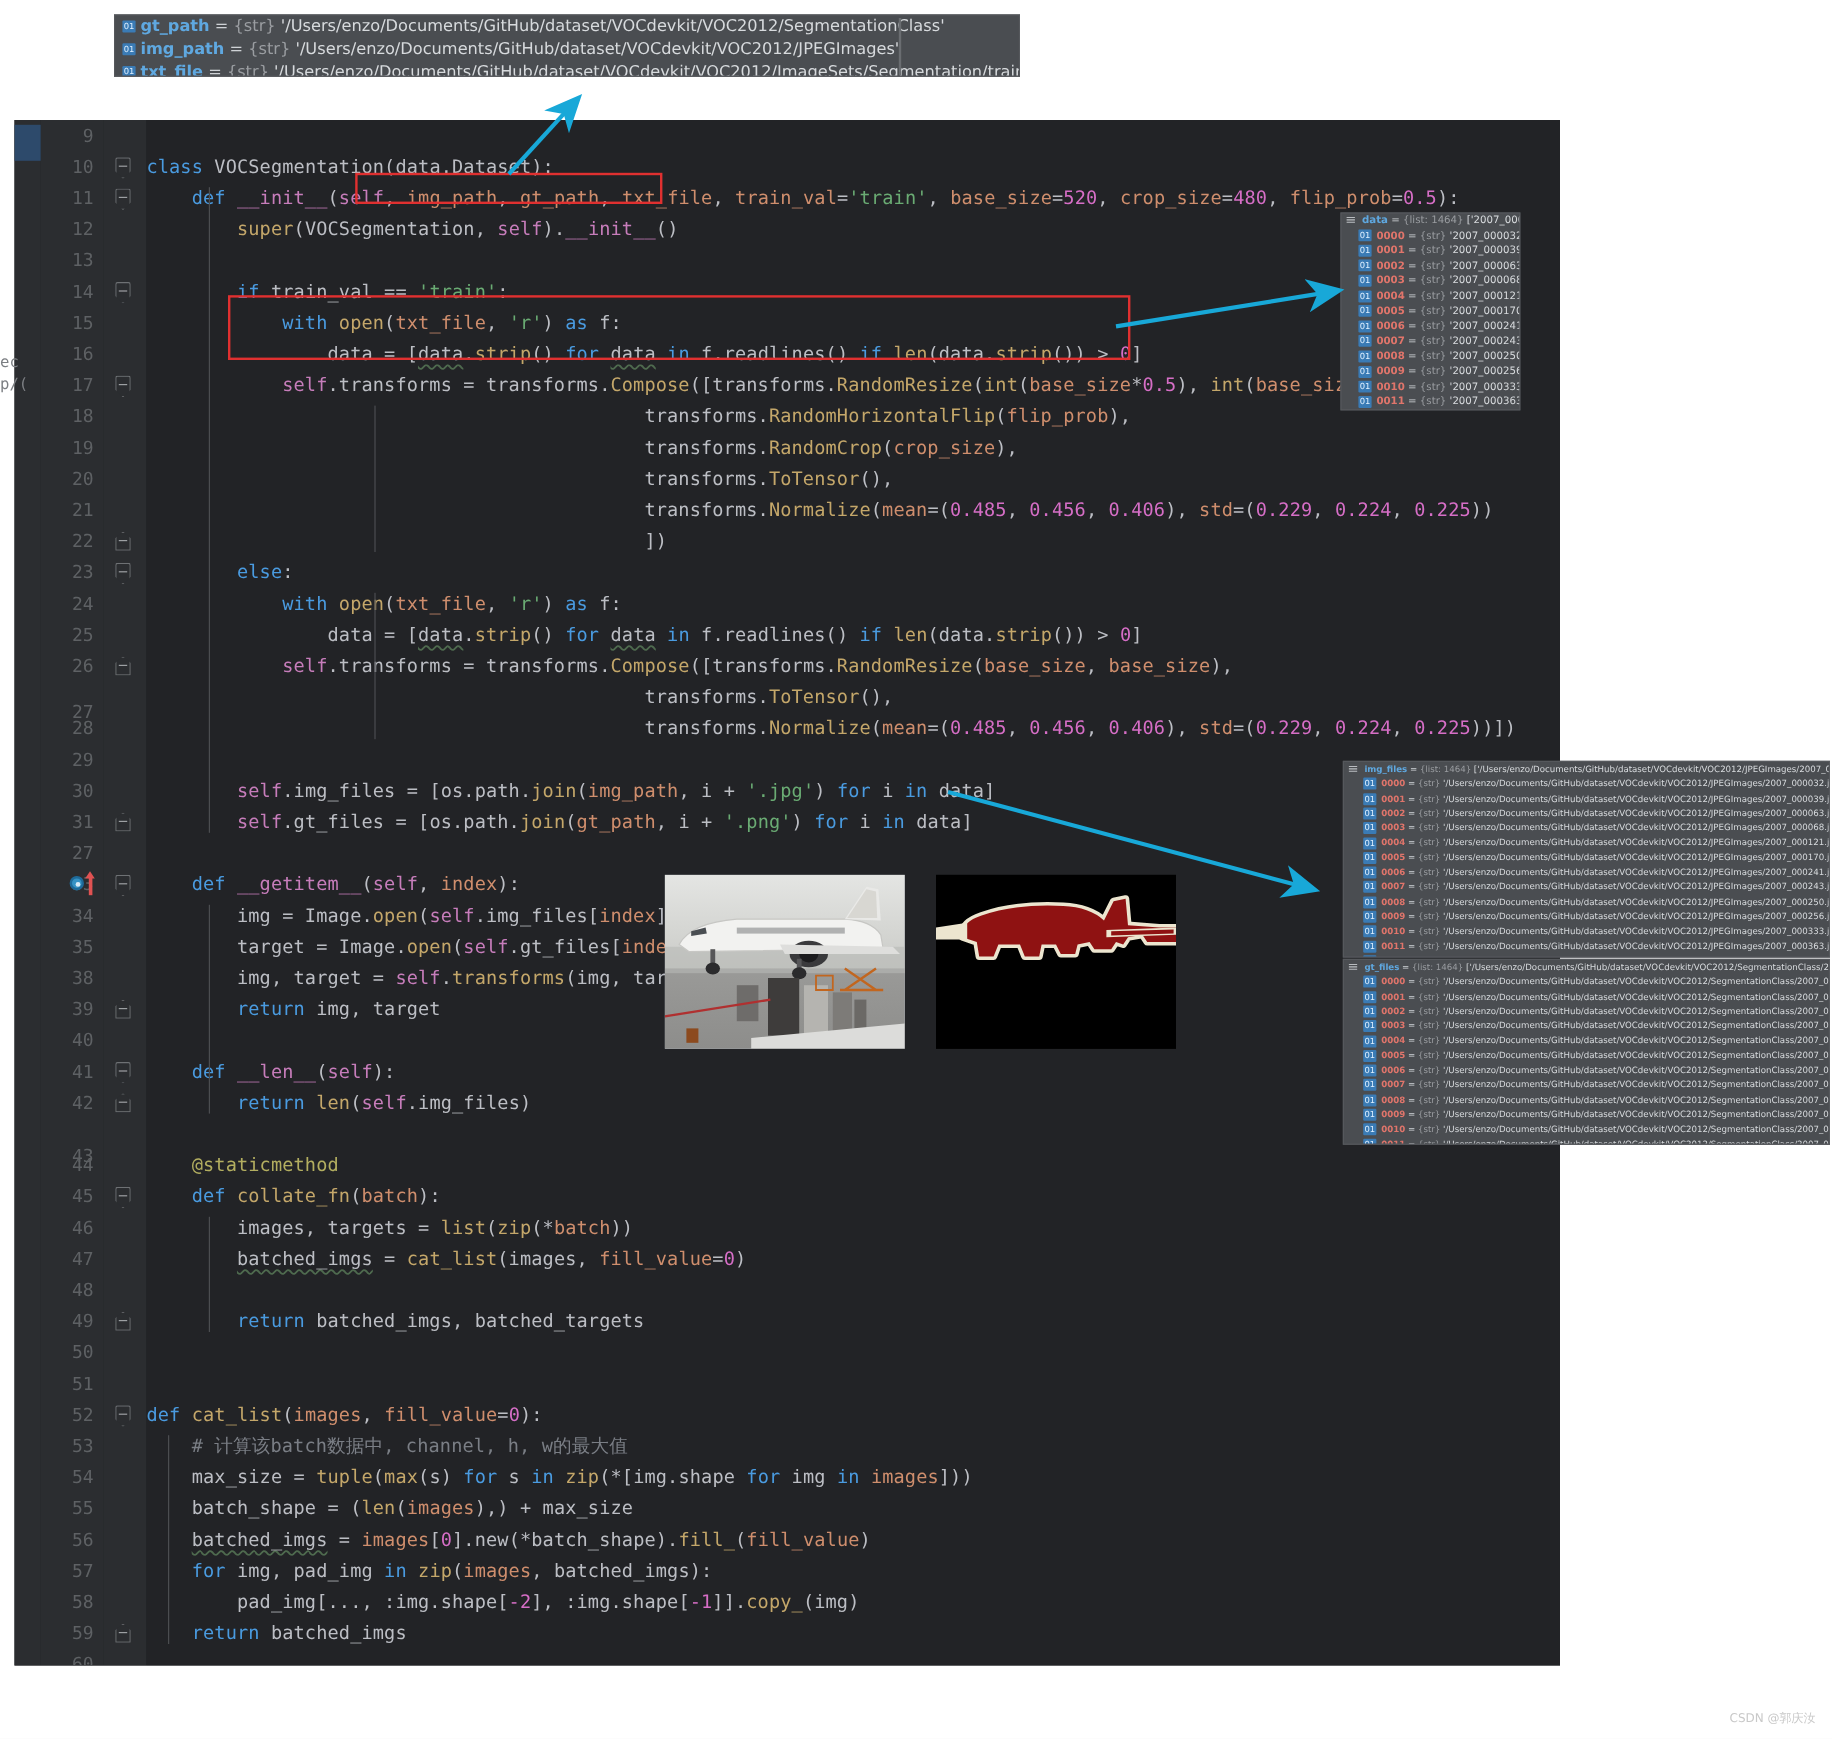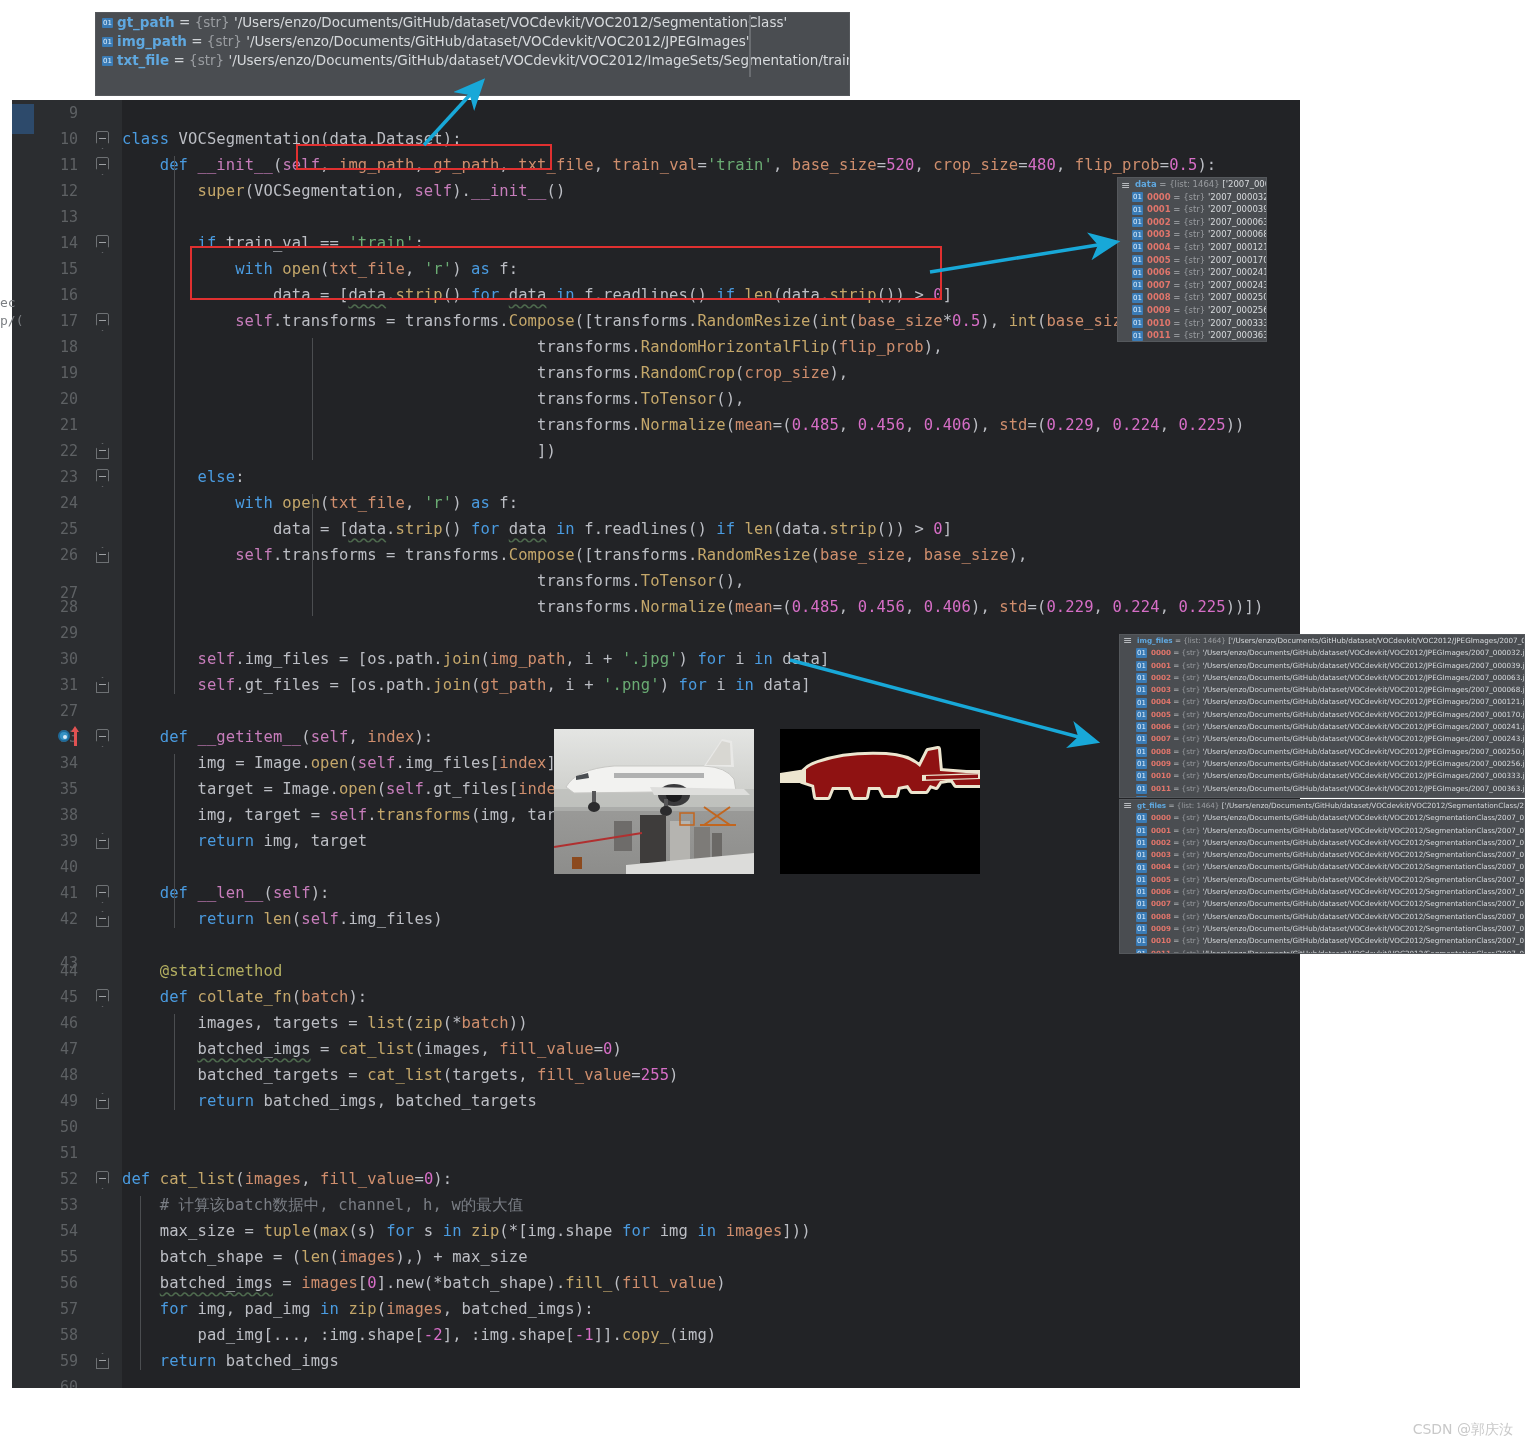--- a/index.html
+++ b/index.html
@@ -130,21 +130,21 @@
   }
   .listico {
     display:inline-block; width:10px; height:10px; margin-right:4px;
     vertical-align: middle; position: relative;
   }
   .listico:before {
     content:"\2261"; color:#b9bcc0; font-size:11px; line-height:10px;
   }
 
   
-  #tip-top { left: 95px; top: 12px; width: 755px; height: 84px; }
+  #tip-top { left: 95px; top: 12px; width: 755px; height: 52px; }
   #tip-top .row { font-size: 13.5px; line-height: 19px; padding-left: 6px; }
   #tip-top .scroll {
     position:absolute; right: 98px; top: 2px; width: 2px; height: 62px;
     background: #6a6d71;
   }
 
   
   #tip-data { left: 1117px; top: 177px; width: 150px; height: 165px; }
   #tip-data .row { font-size: 8.5px; line-height: 12.6px; padding-left: 3px; }
   #tip-data .row.child { padding-left: 14px; }
@@ -159,21 +159,21 @@
   #tip-gt .row { font-size: 7.2px; line-height: 12.3px; padding-left: 3px; }
   #tip-gt .row.child { padding-left: 16px; }
 
   
   .photo { position: absolute; overflow: hidden; }
   #photo-rgb { left: 554px; top: 729px; width: 200px; height: 145px; background:#b9bcc0; }
   #photo-mask{ left: 780px; top: 729px; width: 200px; height: 145px; background:#000; }
 
   .wm {
     position: absolute; right: 14px; bottom: 10px;
-    color: #c9c9c9; font-size: 14px;
+    color: #c9c9c9; font-size: 10px;
     font-family: "DejaVu Sans", sans-serif;
   }
 
   .edgetext {
     position: absolute; left: 0;
     font-family: "DejaVu Sans Mono", monospace;
     font-size: 13px; color: #7c7f83; white-space: pre;
   }
 </style>
 </head>
@@ -288,21 +288,20 @@
         <div class="codeline" style="top: 702px;">        img, target = <span class="pm">self</span>.<span class="fn">transforms</span>(img, target)</div>
         <div class="codeline" style="top: 728px;">        <span class="kb">return</span> img, target</div>
         <div class="codeline" style="top: 754px;"></div>
         <div class="codeline" style="top: 780px;">    <span class="kb">def</span> <span class="pm">__len__</span>(<span class="pm">self</span>):</div>
         <div class="codeline" style="top: 806px;">        <span class="kb">return</span> <span class="fn">len</span>(<span class="pm">self</span>.img_files)</div>
         <div class="codeline" style="top: 832px;"></div>
         <div class="codeline" style="top: 858px;">    <span class="dec">@staticmethod</span></div>
         <div class="codeline" style="top: 884px;">    <span class="kb">def</span> <span class="fn">collate_fn</span>(<span class="par">batch</span>):</div>
         <div class="codeline" style="top: 910px;">        images, targets = <span class="fn">list</span>(<span class="fn">zip</span>(*<span class="par">batch</span>))</div>
         <div class="codeline" style="top: 936px;">        <span class="sq">batched_imgs</span> = <span class="fn">cat_list</span>(images, <span class="par">fill_value</span>=<span class="num">0</span>)</div>
-        <div class="codeline" style="top: 962px;">        batched_targets = <span class="fn">cat_list</span>(targets, <span class="par">fill_value</span>=<span class="num">255</span>)</div>
         <div class="codeline" style="top: 988px;">        <span class="kb">return</span> batched_imgs, batched_targets</div>
         <div class="codeline" style="top: 1014px;"></div>
         <div class="codeline" style="top: 1040px;"></div>
         <div class="codeline" style="top: 1066px;"><span class="kb">def</span> <span class="fn">cat_list</span>(<span class="par">images</span>, <span class="par">fill_value</span>=<span class="num">0</span>):</div>
         <div class="codeline" style="top: 1118px;">    max_size = <span class="fn">tuple</span>(<span class="fn">max</span>(s) <span class="kb">for</span> s <span class="kb">in</span> <span class="fn">zip</span>(*[img.shape <span class="kb">for</span> img <span class="kb">in</span> <span class="par">images</span>]))</div>
         <div class="codeline" style="top: 1092px;">    <span class="cm"># 计算该batch数据中, channel, h, w的最大值</span></div>
         <div class="codeline" style="top: 1144px;">    batch_shape = (<span class="fn">len</span>(<span class="par">images</span>),) + max_size</div>
         <div class="codeline" style="top: 1170px;">    <span class="sq">batched_imgs</span> = <span class="par">images</span>[<span class="num">0</span>].<span class="op">new</span>(*batch_shape).<span class="fn">fill_</span>(<span class="par">fill_value</span>)</div>
         <div class="codeline" style="top: 1196px;">    <span class="kb">for</span> img, pad_img <span class="kb">in</span> <span class="fn">zip</span>(<span class="par">images</span>, batched_imgs):</div>
         <div class="codeline" style="top: 1222px;">        pad_img[..., :img.shape[<span class="num">-2</span>], :img.shape[<span class="num">-1</span>]].<span class="fn">copy_</span>(img)</div>

